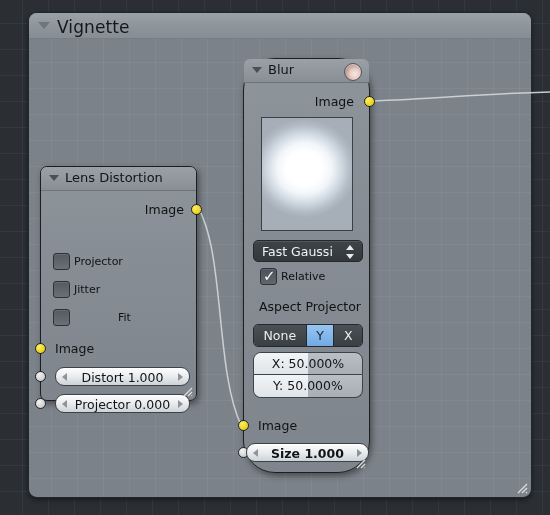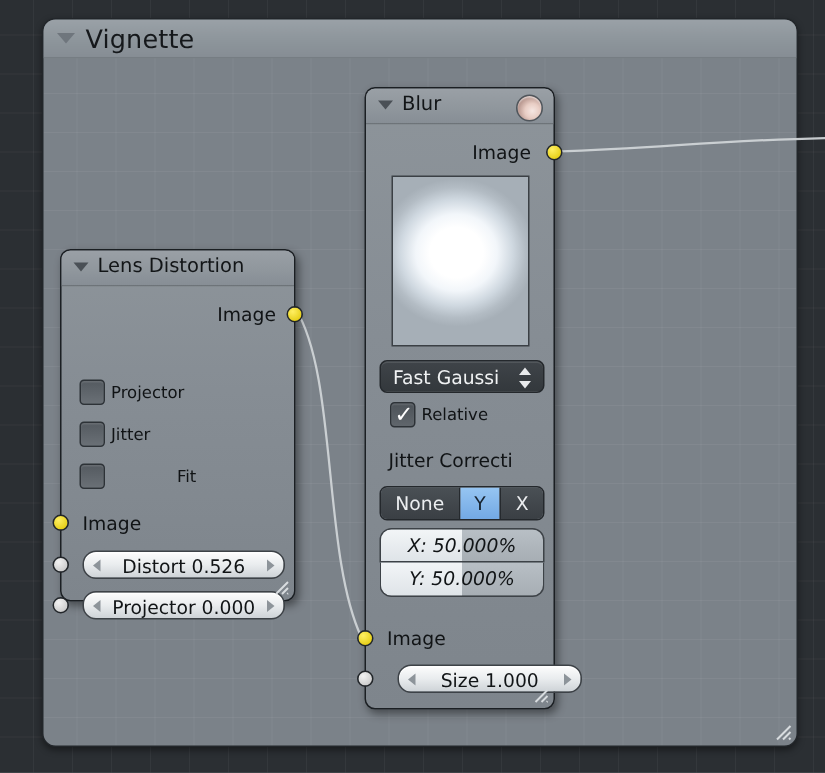--- a/index.html
+++ b/index.html
@@ -138,21 +138,21 @@
     background:linear-gradient(to bottom,#b8bfc5 0%,#a7aeb4 100%);
     border:1px solid #3d4247;box-sizing:border-box;
     overflow:hidden;
   }
   .slider .fill{
     position:absolute;left:0;top:0;bottom:0;
     background:linear-gradient(to bottom,#f2f5f7 0%,#dfe4e8 100%);
   }
   .slider .txt{
     position:absolute;left:0;right:0;top:3px;text-align:center;
-    font-size:12.5px;color:#111416;white-space:nowrap;font-style:italic;
+    font-size:12.5px;color:#111416;white-space:nowrap;
   }
   .slider.top{border-radius:8px 8px 0 0;}
   .slider.bot{border-radius:0 0 8px 8px;border-top:none;padding-left:20px;}
 
   
   .dropdown{
     position:absolute;height:22px;border-radius:5px;
     background:linear-gradient(to bottom,#3f4449 0%,#33383c 100%);
     border:1px solid #24282c;box-sizing:border-box;
     box-shadow:inset 0 1px 0 rgba(255,255,255,.10);
@@ -212,21 +212,21 @@
     </svg>
   </div>
 
   <svg class="links">
 
     <path d="M197,206 C 225,250 215,370 241,425" fill="none" stroke="#cfd3d6" stroke-width="1.5" opacity=".95"></path>
 
     <path d="M370,101 C 440,99 470,94 550,92" fill="none" stroke="#cfd3d6" stroke-width="1.5" opacity=".95"></path>
   </svg>
 
-  <div class="node" id="node-blur" style="left:243px;top:58px;width:127px;height:415px;">
+  <div class="node" id="node-blur" style="left:243px;top:58px;width:127px;height:415px;border-radius:32px;">
 
     <div class="node-header">
       <span class="tri"></span>
       <span class="node-title">Blur</span>
       <span class="hdr-icon"></span>
     </div>
 
     <div class="node-body">
 
       <span class="sock-label out" style="right:15px;top:11px;">Image</span>
@@ -240,21 +240,21 @@
           <i class="u"></i>
             <i class="d"></i>
         </span>
       </div>
 
       <div class="cbox checked" style="left:16px;top:185px;">
         <span class="chk">✓</span>
       </div>
       <span class="cb-label" style="left:37px;top:187px;">Relative</span>
 
-      <span class="static-label" style="left:15px;top:216px;">Jitter Correcti</span>
+      <span class="static-label" style="left:15px;top:216px;">Aspect Projector</span>
 
       <div class="seg" style="left:9px;top:241px;width:110px;">
         <div class="segbtn">None</div>
         <div class="segbtn on">Y</div>
         <div class="segbtn">X</div>
       </div>
 
       <div class="slider top" style="left:9px;top:269px;width:110px;">
         <div class="fill" style="width:50%;"></div>
         <span class="txt">X: 50.000%</span>
@@ -262,21 +262,21 @@
 
       <div class="slider bot" style="left:9px;top:292px;width:110px;">
         <div class="fill" style="width:50%;"></div>
         <span class="txt">Y: 50.000%</span>
       </div>
 
       <span class="socket img" style="left:-6px;top:337px;"></span>
       <span class="sock-label" style="left:14px;top:335px;">Image</span>
 
       <span class="socket val" style="left:-6px;top:364px;"></span>
-      <div class="valfield" style="left:21px;top:360px;width:123px;">
+      <div class="valfield" style="left:2px;top:360px;width:123px;font-weight:bold;">
         <span class="arw l"></span>
         <span class="txt">Size 1.000</span>
         <span class="arw r"></span>
       </div>
     </div>
 
     <svg class="node-grip" viewBox="0 0 11 11">
       <path d="M10 2 L2 10 M10 6 L6 10 M10 9.5 L9.5 10" stroke="#d8dcdf" stroke-width="1.3" fill="none"></path>
     </svg>
   </div>
@@ -301,21 +301,21 @@
 
       <div class="cbox" style="left:12px;top:118px;"></div>
       <span class="cb-label" style="left:33px;top:120px;margin-left:44px;">Fit</span>
 
       <span class="socket img" style="left:-6px;top:152px;"></span>
       <span class="sock-label" style="left:14px;top:150px;">Image</span>
 
       <span class="socket val" style="left:-6px;top:180px;"></span>
       <div class="valfield" style="left:14px;top:176px;width:135px;">
         <span class="arw l"></span>
-        <span class="txt">Distort 0.526</span>
+        <span class="txt">Distort 1.000</span>
         <span class="arw r"></span>
       </div>
 
       <span class="socket val" style="left:-6px;top:207px;"></span>
       <div class="valfield" style="left:14px;top:203px;width:135px;">
         <span class="arw l"></span>
         <span class="txt">Projector 0.000</span>
         <span class="arw r"></span>
       </div>
     </div>

